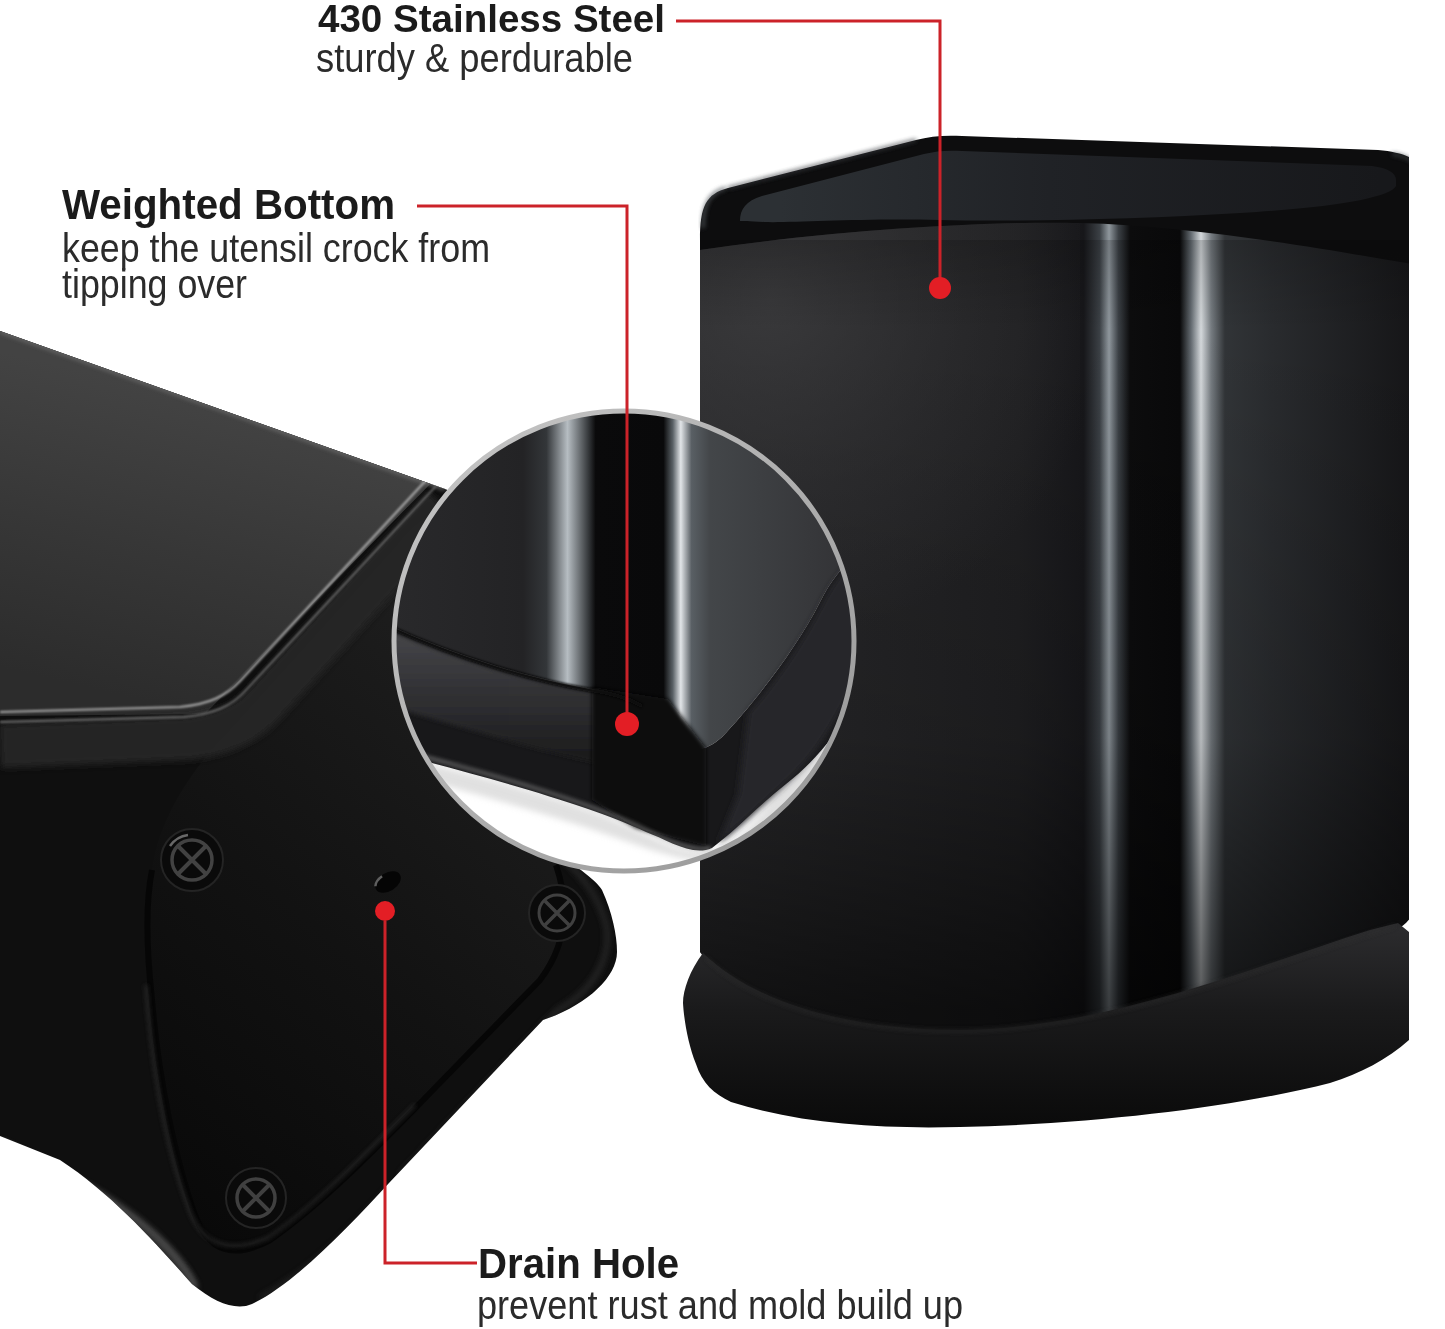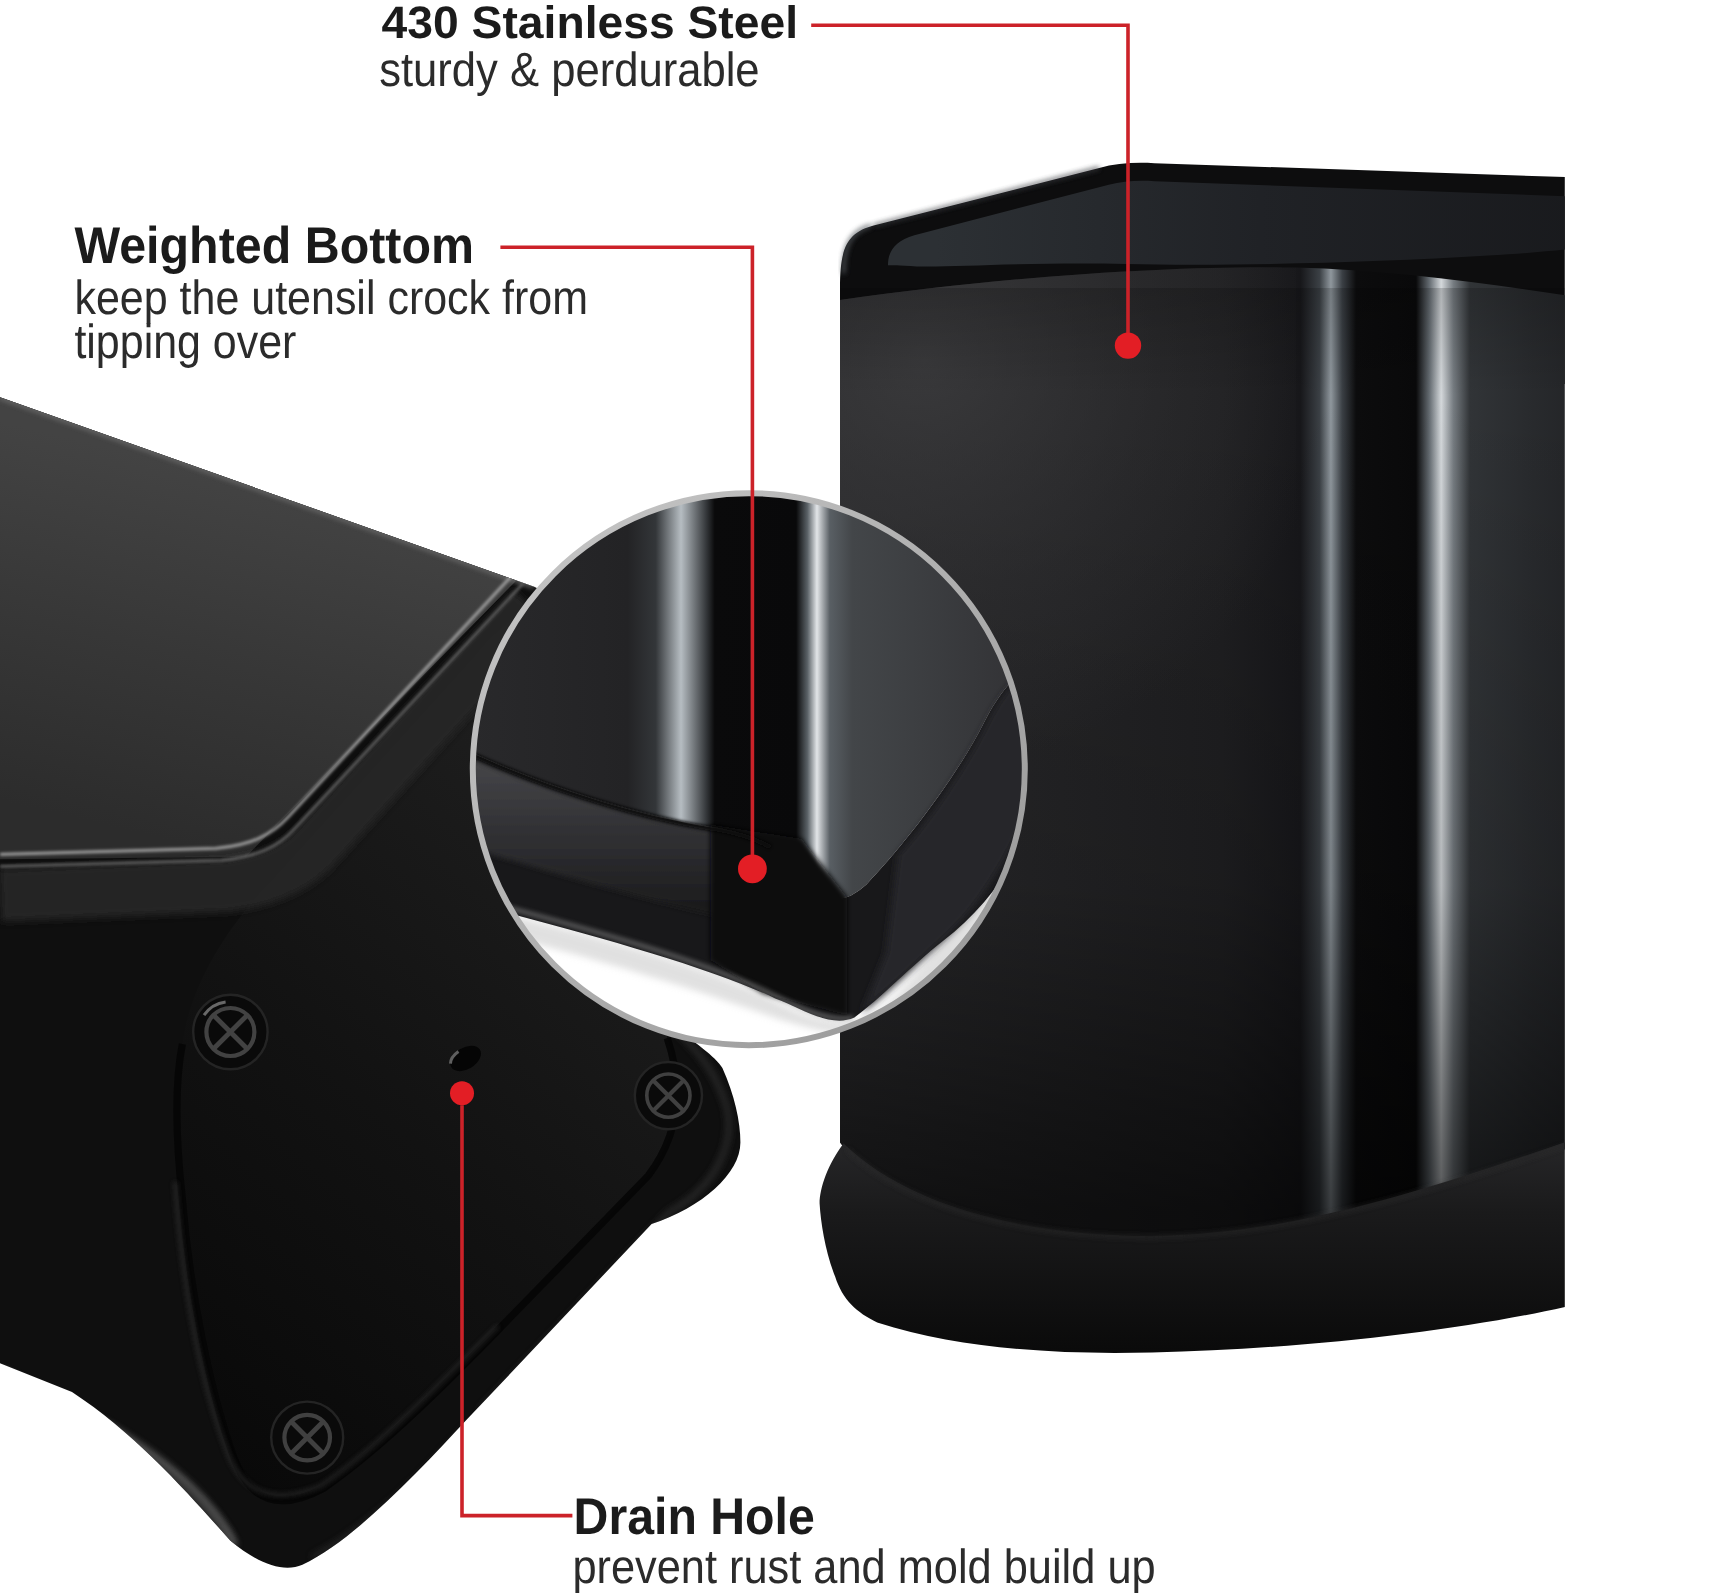--- a/index.html
+++ b/index.html
@@ -1,16 +1,16 @@
 <!DOCTYPE html>
 <html><head>
 <meta charset="utf-8">
 <style>
   html,body{margin:0;padding:0;background:#fff;}
-  #stage{position:relative;width:1304px;height:1329px;overflow:hidden;background:#fff;
+  #stage{position:relative;width:1409px;height:1329px;overflow:hidden;background:#fff;
          font-family:"Liberation Sans", sans-serif;}
   svg{display:block}
 </style>
 </head>
 <body>
 <div id="stage">
 <svg width="1445" height="1329" viewBox="0 0 1445 1329">
 <defs>
   <linearGradient id="gLeftSide" gradientUnits="userSpaceOnUse" x1="210" y1="400" x2="140" y2="700">
     <stop offset="0" stop-color="#434343"></stop>

